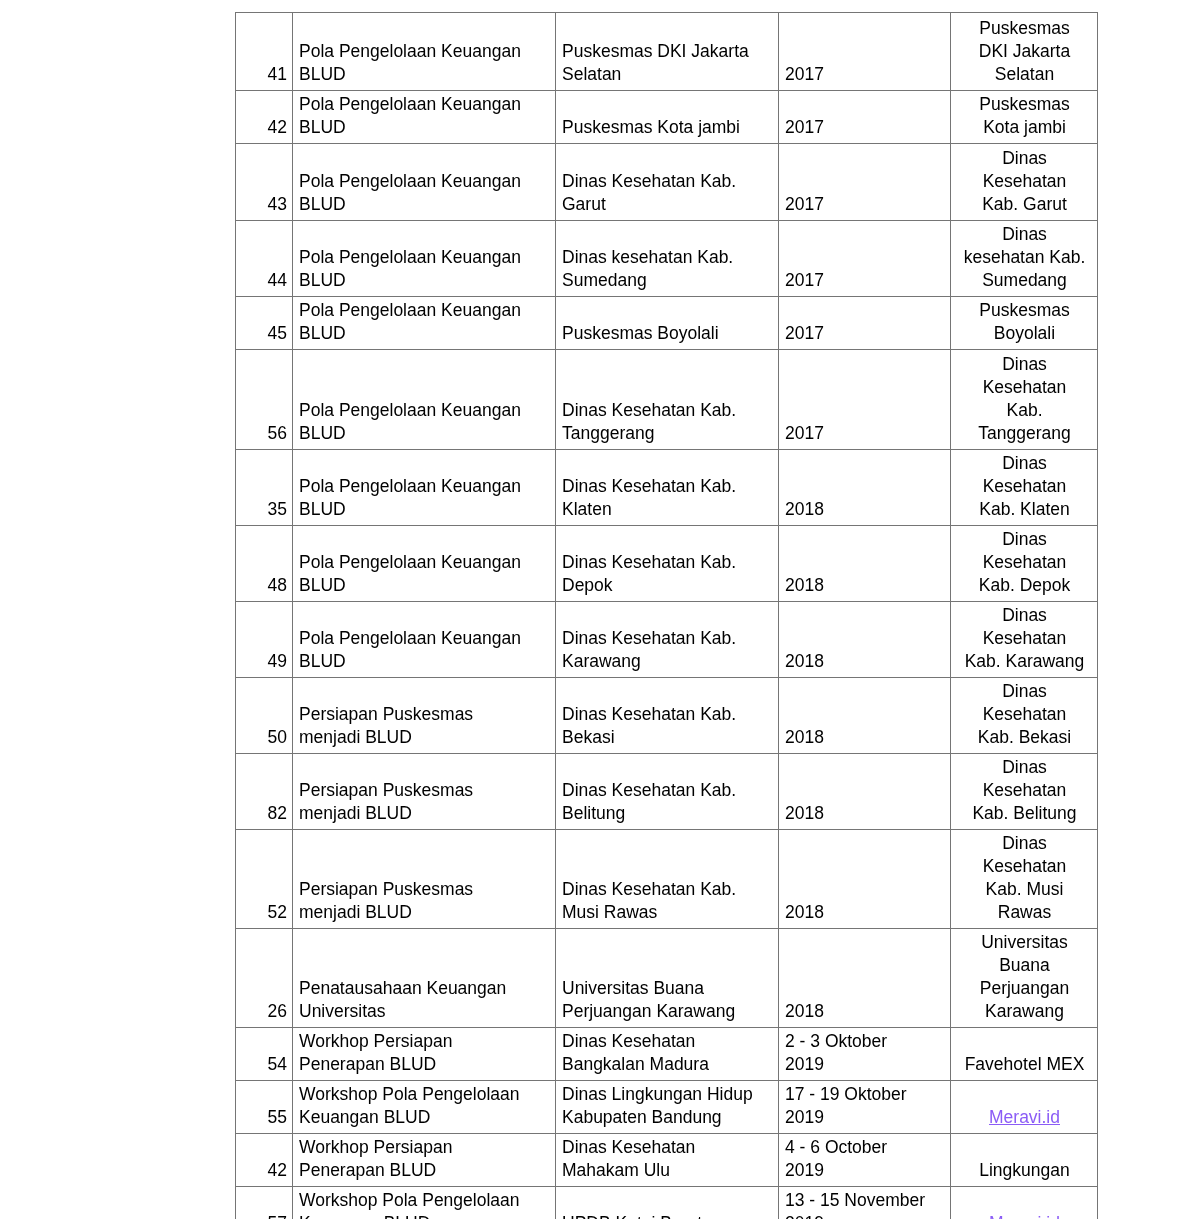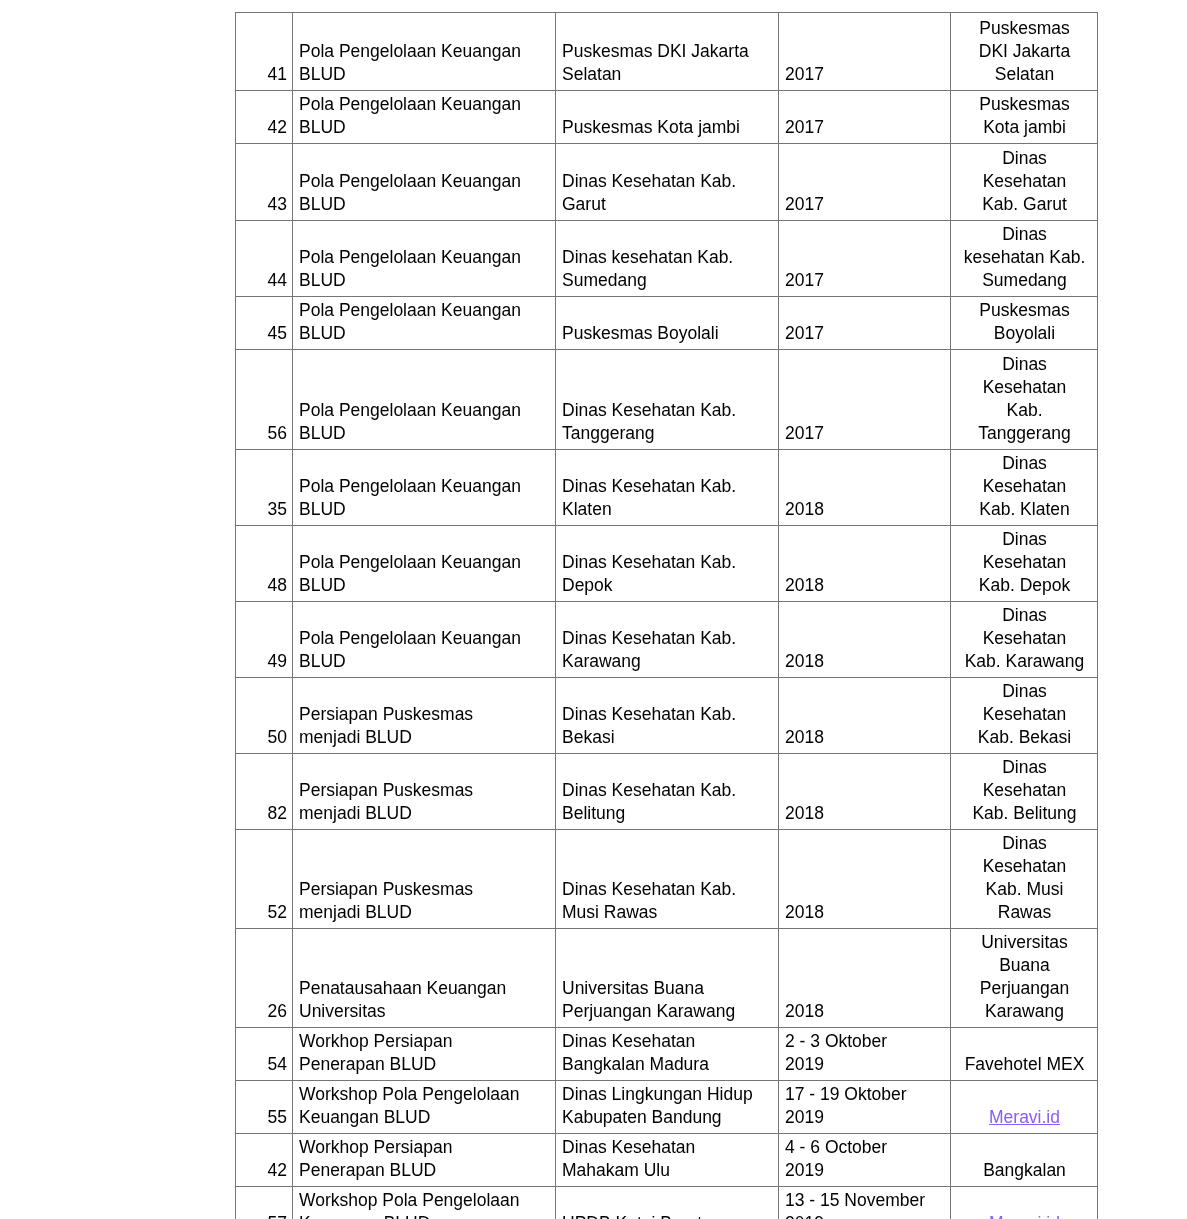--- a/index.html
+++ b/index.html
@@ -238,21 +238,21 @@
           <td class="col-location"><a href="#" class="cell-link">Meravi.id</a></td>
         </tr>
         <tr style="height: 51px;">
           <td class="col-no">42</td>
           <td class="col-activity">Workhop Persiapan
 Penerapan BLUD</td>
           <td class="col-organization">Dinas Kesehatan
 Mahakam Ulu</td>
           <td class="col-year">4 - 6 October
 2019</td>
-          <td class="col-location">Bangkalan</td>
+          <td class="col-location">Lingkungan</td>
         </tr>
         <tr style="height: 50px;">
           <td class="col-no">57</td>
           <td class="col-activity">Workshop Pola Pengelolaan
 Keuangan BLUD</td>
           <td class="col-organization">UPDB Kutai Barat</td>
           <td class="col-year">13 - 15 November
 2019</td>
           <td class="col-location"><a href="#" class="cell-link">Meravi.id</a></td>
         </tr>

